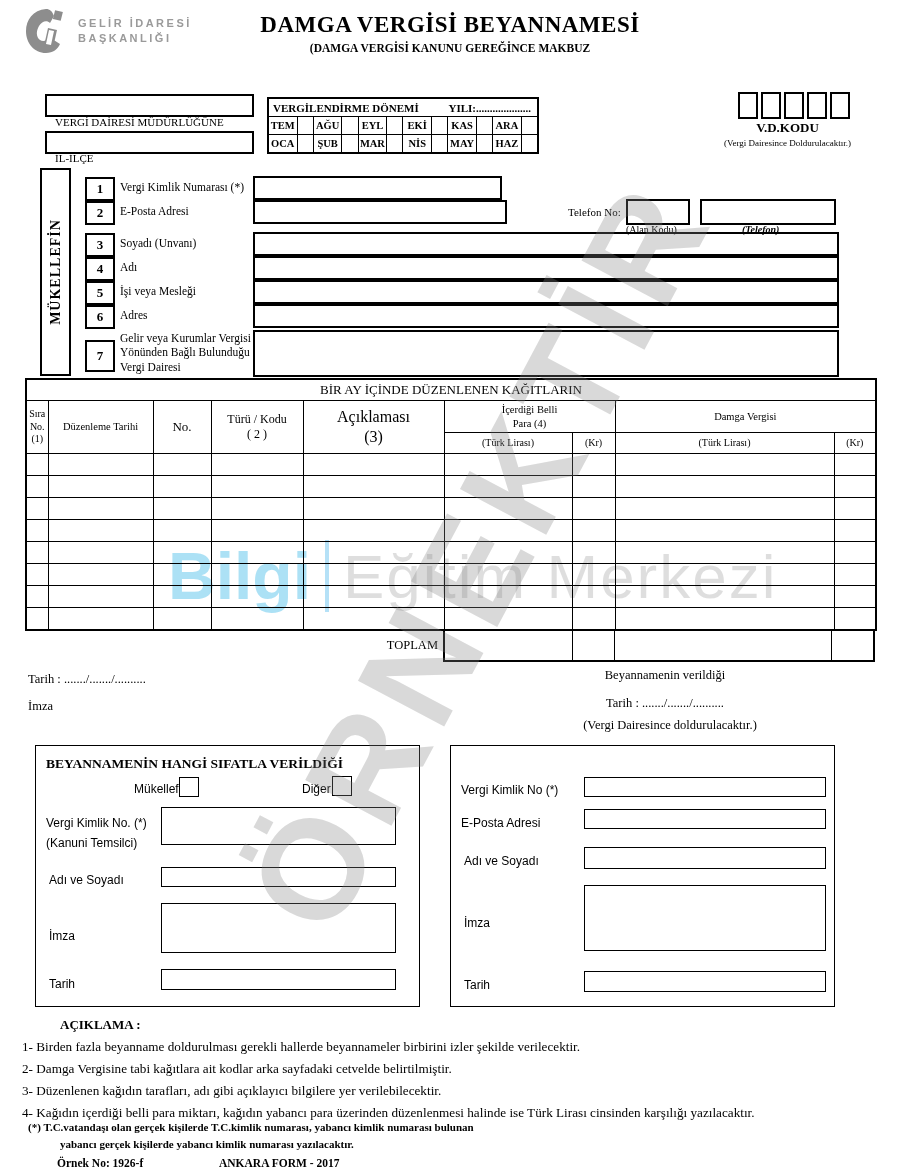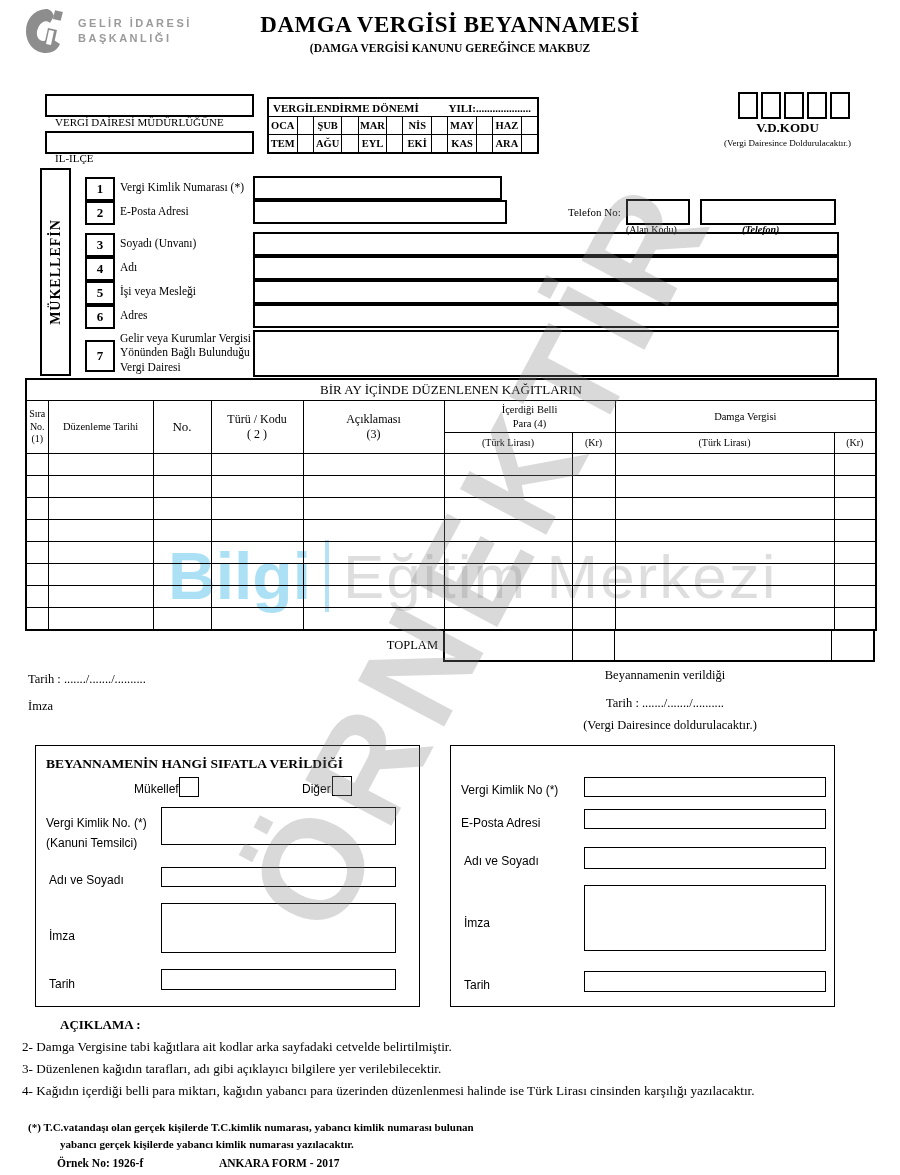--- a/index.html
+++ b/index.html
@@ -110,46 +110,46 @@
   <div class="abs inbox content" style="left:45px; top:94px; width:205px; height:19px;"></div>
   <div class="abs lbl content" style="left:55px; top:116px;">VERGİ DAİRESİ MÜDÜRLÜĞÜNE</div>
   <div class="abs inbox content" style="left:45px; top:131px; width:205px; height:19px;"></div>
   <div class="abs lbl content" style="left:55px; top:152px;">İL-İLÇE</div>
 
   <div class="abs content" id="period-table">
     <div class="p-header">
       <span>VERGİLENDİRME DÖNEMİ</span>
       <span>YILI:....................</span>
     </div>
+    <div class="p-row" id="months-r2">
+        <div class="m-cell">TEM</div>
+        <div class="m-check"></div>
+        <div class="m-cell">AĞU</div>
+        <div class="m-check"></div>
+        <div class="m-cell">EYL</div>
+        <div class="m-check"></div>
+        <div class="m-cell">EKİ</div>
+        <div class="m-check"></div>
+        <div class="m-cell">KAS</div>
+        <div class="m-check"></div>
+        <div class="m-cell">ARA</div>
+        <div class="m-check"></div>
+      </div>
     <div class="p-row" id="months-r1">
         <div class="m-cell">OCA</div>
         <div class="m-check"></div>
         <div class="m-cell">ŞUB</div>
         <div class="m-check"></div>
         <div class="m-cell">MAR</div>
         <div class="m-check"></div>
         <div class="m-cell">NİS</div>
         <div class="m-check"></div>
         <div class="m-cell">MAY</div>
         <div class="m-check"></div>
         <div class="m-cell">HAZ</div>
-        <div class="m-check"></div>
-      </div>
-    <div class="p-row" id="months-r2">
-        <div class="m-cell">TEM</div>
-        <div class="m-check"></div>
-        <div class="m-cell">AĞU</div>
-        <div class="m-check"></div>
-        <div class="m-cell">EYL</div>
-        <div class="m-check"></div>
-        <div class="m-cell">EKİ</div>
-        <div class="m-check"></div>
-        <div class="m-cell">KAS</div>
-        <div class="m-check"></div>
-        <div class="m-cell">ARA</div>
         <div class="m-check"></div>
       </div>
   </div>
 
   <div class="abs content" id="vd-kodu-boxes">
       <div class="vd-digit"></div>
       <div class="vd-digit"></div>
       <div class="vd-digit"></div>
       <div class="vd-digit"></div>
       <div class="vd-digit"></div>
@@ -211,21 +211,21 @@
           <th colspan="9" class="t-title">BİR AY İÇİNDE DÜZENLENEN KAĞITLARIN</th>
         </tr>
       <tr style="height:32px;margin-left:16px;">
         <th rowspan="2" style="font-size:10px;">Sıra
 No.
 (1)</th>
         <th rowspan="2">Düzenleme Tarihi</th>
         <th rowspan="2" style="font-size:13px;">No.</th>
         <th rowspan="2" style="font-size:12px;">Türü / Kodu
 ( 2 )</th>
-        <th rowspan="2" style="font-size:12px;text-align:center;">Açıklaması
+        <th rowspan="2" style="font-size:16px;text-align:center;">Açıklaması
 (3)</th>
         <th colspan="2">İçerdiği Belli
 Para (4)</th>
         <th colspan="2">Damga Vergisi</th>
       </tr>
       <tr class="sub">
         <th>(Türk Lirası)</th>
         <th>(Kr)</th>
         <th>(Türk Lirası)</th>
         <th>(Kr)</th>
@@ -364,20 +364,21 @@
     <div class="abs f-label" style="left:13px; top:108px;">Adı ve Soyadı</div>
     <div class="abs f-box" style="left:133px; top:101px; width:242px; height:22px;"></div>
     <div class="abs f-label" style="left:13px; top:170px;">İmza</div>
     <div class="abs f-box" style="left:133px; top:139px; width:242px; height:66px;"></div>
     <div class="abs f-label" style="left:13px; top:232px;">Tarih</div>
     <div class="abs f-box" style="left:133px; top:225px; width:242px; height:21px;"></div>
   </div>
 
   <div class="abs ack-title content" style="left:60px; top:1017px;">AÇIKLAMA :</div>
   <div class="abs content" id="aciklama-items" style="left:22px; top:1036px;">
+      <div class="ack-item">1- Birden fazla beyanname doldurulması gerekli hallerde beyannameler birbirini izler şekilde verilecektir.</div>
       <div class="ack-item">2- Damga Vergisine tabi kağıtlara ait kodlar arka sayfadaki cetvelde belirtilmiştir.</div>
       <div class="ack-item">3- Düzenlenen kağıdın tarafları, adı gibi açıklayıcı bilgilere yer verilebilecektir.</div>
       <div class="ack-item">4- Kağıdın içerdiği belli para miktarı, kağıdın yabancı para üzerinden düzenlenmesi halinde ise Türk Lirası cinsinden karşılığı yazılacaktır.</div>
     </div>
 
   <div class="abs footnote content" style="left:28px; top:1121px;">(*) T.C.vatandaşı olan gerçek kişilerde T.C.kimlik numarası, yabancı kimlik numarası bulunan</div>
   <div class="abs footnote content" style="left:60px; top:1138px;">yabancı gerçek kişilerde yabancı kimlik numarası yazılacaktır.</div>
   <div class="abs footer-bold content" style="left:38px; top:1157px;">Örnek No: 1926-f</div>
   <div class="abs footer-bold content" style="left:200px; top:1157px;">ANKARA FORM - 2017</div>
 

